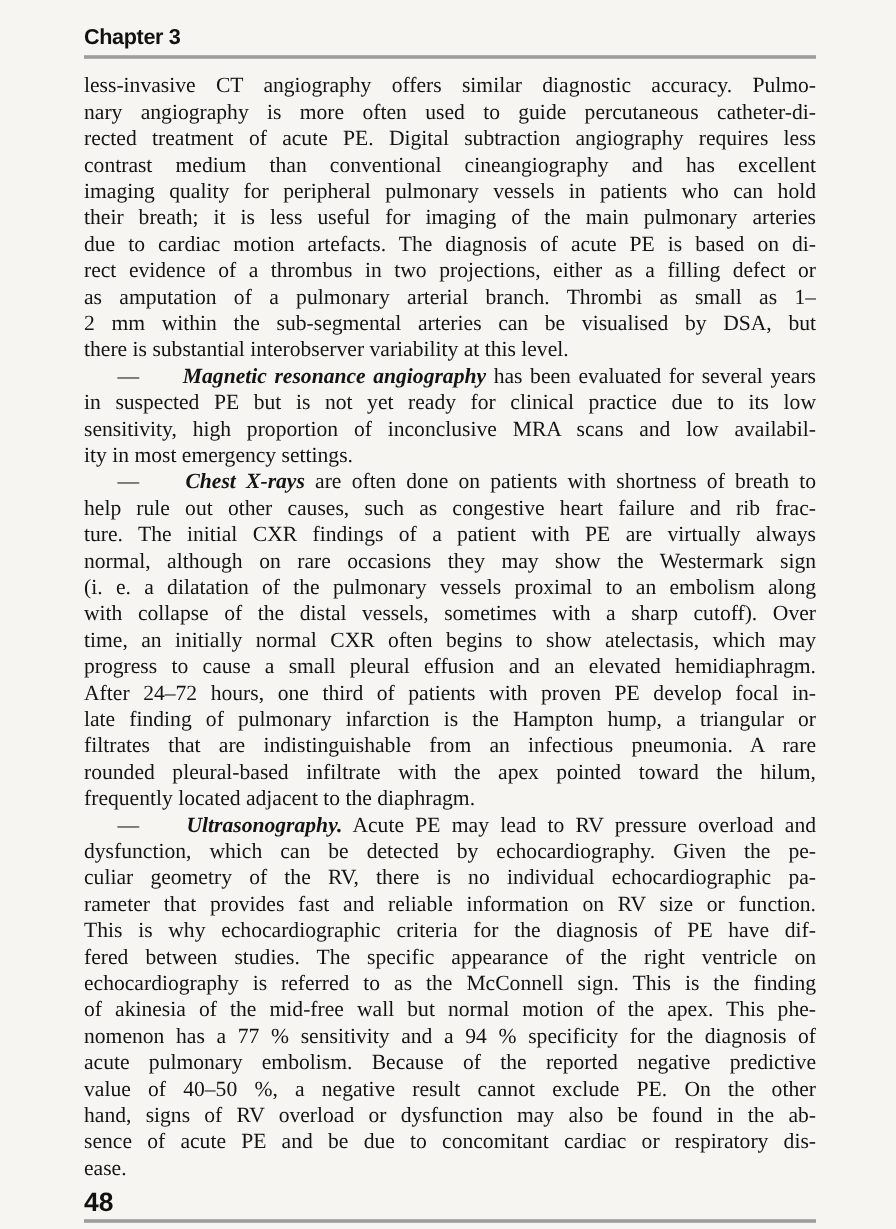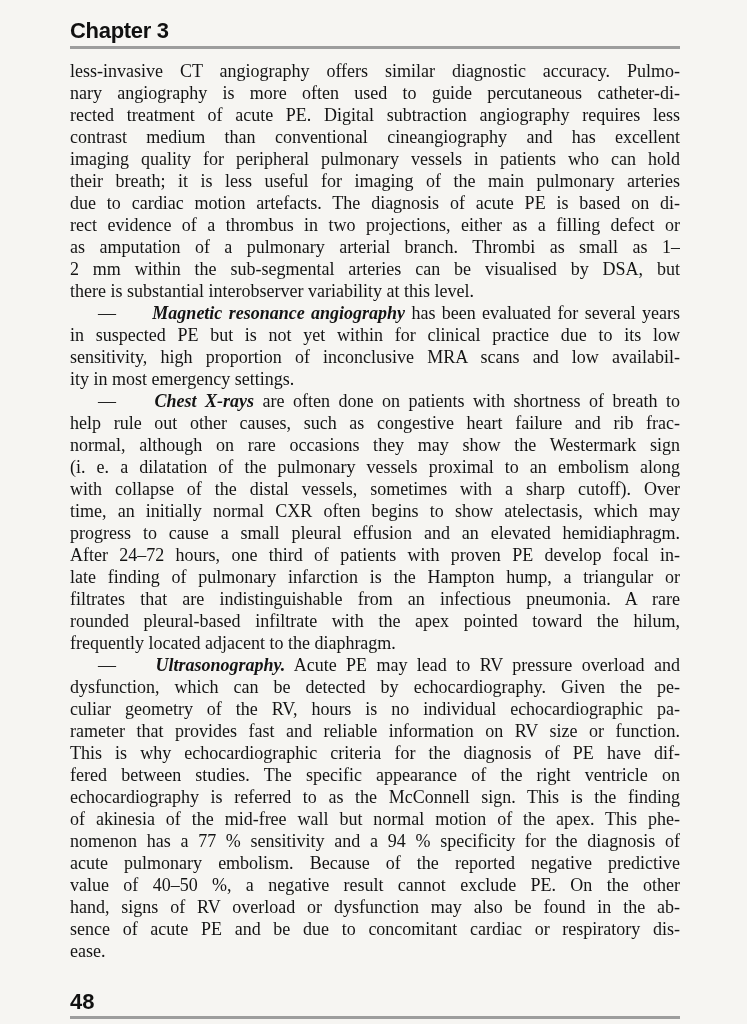--- a/index.html
+++ b/index.html
@@ -25,21 +25,21 @@
   
   .chapter-header {
     position: absolute;
     top: 21px;
     left: 0;
     width: 100%;
   }
   .chapter-title {
     font-family: "Liberation Sans", "DejaVu Sans", sans-serif;
     font-weight: bold;
-    font-size: 22px;
+    font-size: 18px;
     letter-spacing: -0.3px;
     color: #111;
     line-height: 20px;
   }
   .rule {
     width: 100%;
     height: 3px;
     background: #9d9d9d;
   }
   .header-rule {
@@ -113,42 +113,43 @@
         <div class="line"><span>imaging quality for peripheral pulmonary vessels in patients who can hold</span></div>
         <div class="line"><span>their breath; it is less useful for imaging of the main pulmonary arteries</span></div>
         <div class="line"><span>due to cardiac motion artefacts. The diagnosis of acute PE is based on di-</span></div>
         <div class="line"><span>rect evidence of a thrombus in two projections, either as a filling defect or</span></div>
         <div class="line"><span>as amputation of a pulmonary arterial branch. Thrombi as small as 1–</span></div>
         <div class="line"><span>2 mm within the sub-segmental arteries can be visualised by DSA, but</span></div>
         <div class="line last"><span>there is substantial interobserver variability at this level.</span></div>
       </div>
       <div class="para">
         <div class="line indent"><span>— </span><span class="bi">Magnetic resonance angiography</span><span> has been evaluated for several years</span></div>
-        <div class="line"><span>in suspected PE but is not yet within for clinical practice due to its low</span></div>
+        <div class="line"><span>in suspected PE but is not yet ready for clinical practice due to its low</span></div>
         <div class="line"><span>sensitivity, high proportion of inconclusive MRA scans and low availabil-</span></div>
         <div class="line last"><span>ity in most emergency settings.</span></div>
       </div>
       <div class="para">
         <div class="line indent"><span>— </span><span class="bi">Chest X-rays</span><span> are often done on patients with shortness of breath to</span></div>
         <div class="line"><span>help rule out other causes, such as congestive heart failure and rib frac-</span></div>
+        <div class="line"><span>ture. The initial CXR findings of a patient with PE are virtually always</span></div>
         <div class="line"><span>normal, although on rare occasions they may show the Westermark sign</span></div>
         <div class="line"><span>(i. e. a dilatation of the pulmonary vessels proximal to an embolism along</span></div>
         <div class="line"><span>with collapse of the distal vessels, sometimes with a sharp cutoff). Over</span></div>
         <div class="line"><span>time, an initially normal CXR often begins to show atelectasis, which may</span></div>
         <div class="line"><span>progress to cause a small pleural effusion and an elevated hemidiaphragm.</span></div>
         <div class="line"><span>After 24–72 hours, one third of patients with proven PE develop focal in-</span></div>
         <div class="line"><span>late finding of pulmonary infarction is the Hampton hump, a triangular or</span></div>
         <div class="line"><span>filtrates that are indistinguishable from an infectious pneumonia. A rare</span></div>
         <div class="line"><span>rounded pleural-based infiltrate with the apex pointed toward the hilum,</span></div>
         <div class="line last"><span>frequently located adjacent to the diaphragm.</span></div>
       </div>
       <div class="para">
         <div class="line indent"><span>— </span><span class="bi">Ultrasonography.</span><span> Acute PE may lead to RV pressure overload and</span></div>
         <div class="line"><span>dysfunction, which can be detected by echocardiography. Given the pe-</span></div>
-        <div class="line"><span>culiar geometry of the RV, hours is no individual echocardiographic pa-</span></div>
+        <div class="line"><span>culiar geometry of the RV, there is no individual echocardiographic pa-</span></div>
         <div class="line"><span>rameter that provides fast and reliable information on RV size or function.</span></div>
         <div class="line"><span>This is why echocardiographic criteria for the diagnosis of PE have dif-</span></div>
         <div class="line"><span>fered between studies. The specific appearance of the right ventricle on</span></div>
         <div class="line"><span>echocardiography is referred to as the McConnell sign. This is the finding</span></div>
         <div class="line"><span>of akinesia of the mid-free wall but normal motion of the apex. This phe-</span></div>
         <div class="line"><span>nomenon has a 77 % sensitivity and a 94 % specificity for the diagnosis of</span></div>
         <div class="line"><span>acute pulmonary embolism. Because of the reported negative predictive</span></div>
         <div class="line"><span>value of 40–50 %, a negative result cannot exclude PE. On the other</span></div>
         <div class="line"><span>hand, signs of RV overload or dysfunction may also be found in the ab-</span></div>
         <div class="line"><span>sence of acute PE and be due to concomitant cardiac or respiratory dis-</span></div>

